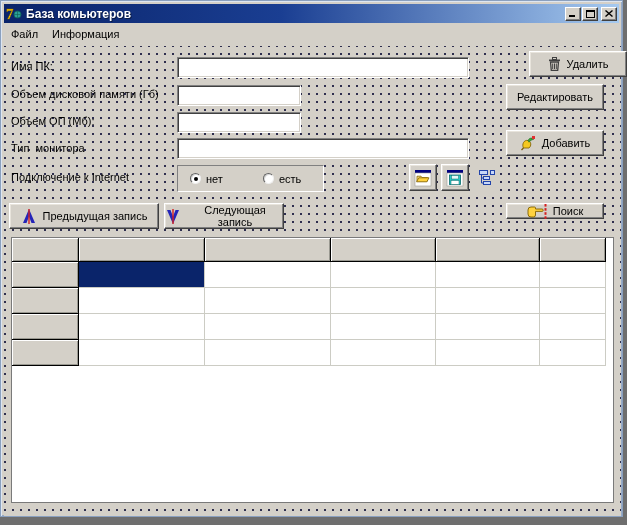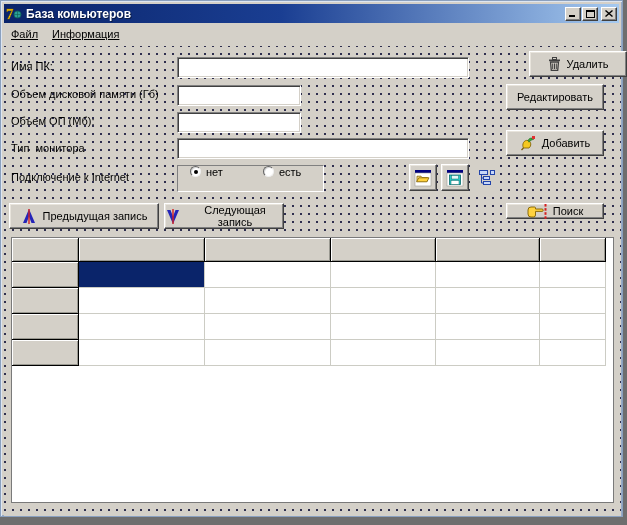--- a/index.html
+++ b/index.html
@@ -29,21 +29,21 @@
     width:16px;height:14px;background:#d4d0c8;
     border:1px solid;border-color:#fff #404040 #404040 #fff;
     box-shadow:inset -1px -1px 0 #808080;
     display:flex;align-items:center;justify-content:center;box-sizing:border-box;
   }
   .wbtn + .wbtn{margin-left:1px;}
   .wbtn.close{margin-left:3px;}
   .menubar{
     position:absolute;left:4px;top:24px;height:18px;display:flex;align-items:center;
   }
-  .menu-item{padding:2px 8px 3px 6px;white-space:pre;text-decoration:underline;}
+  .menu-item{padding:2px 8px 3px 6px;white-space:pre;}
   .design{
     position:absolute;left:3px;top:45px;width:617px;height:470px;
     background-color:var(--window-bg,#d4d0c8);
     background-image:radial-gradient(circle,#2e2e4e 0.9px,transparent 1.05px);
     background-size:8px 8px;background-position:5px 4px;
   }
   .abs{position:absolute;}
   .lbl{white-space:pre;}
   .edit{
     position:absolute;box-sizing:border-box;height:21px;background:#fff;
@@ -60,21 +60,21 @@
   }
   .btn .bicon{flex:none;display:block;}
   .tbtn{width:28px;height:27px;}
   .flatbtn{
     position:absolute;width:26px;height:26px;background:#d4d0c8;
     display:flex;align-items:center;justify-content:center;
   }
   .rpanel{
     position:absolute;box-sizing:border-box;background:#d4d0c8;
     border:1px solid;border-color:#808080 #fff #fff #808080;
-    display:flex;align-items:flex-start;
+    display:flex;align-items:center;
   }
   .rdo{
     width:11px;height:11px;border-radius:50%;background:#fff;box-sizing:border-box;
     border:1px solid;border-color:#636363 #efefef #efefef #636363;
     box-shadow:inset 1px 1px 0 #3f3f3f33;position:relative;flex:none;
   }
   .rdo[data-checked="true"]::after{
     content:"";position:absolute;left:2.5px;top:2.5px;width:4px;height:4px;
     border-radius:50%;background:#000;
   }

